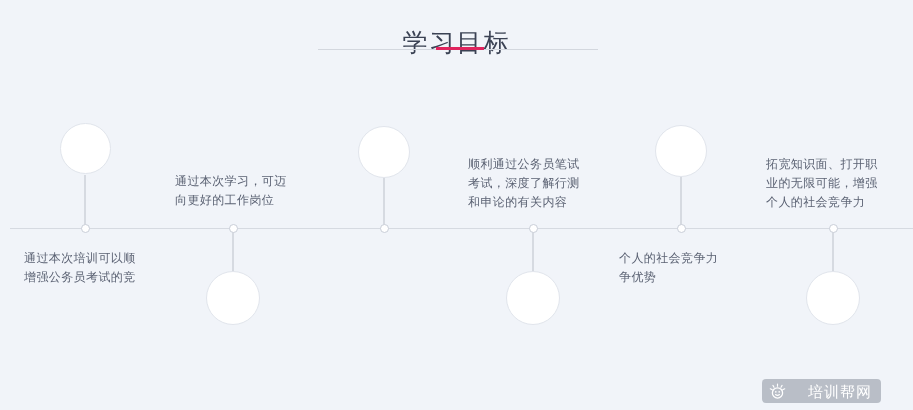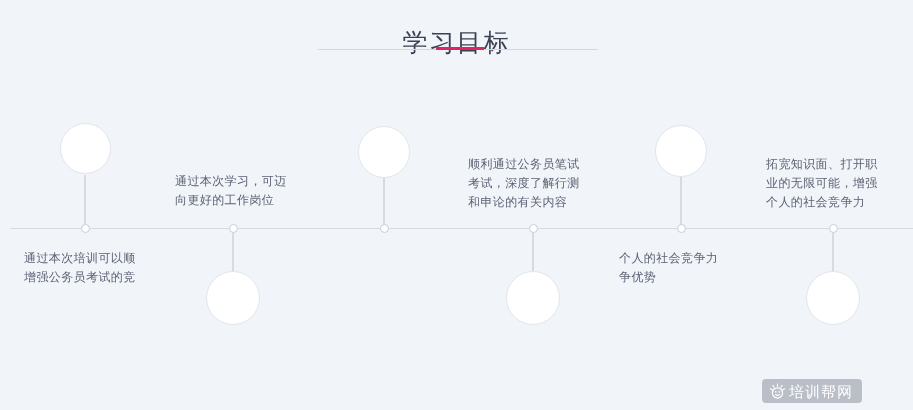--- a/index.html
+++ b/index.html
@@ -106,21 +106,21 @@
 
   
   .watermark {
     position: absolute;
     left: 762px;
     right: auto;
     top: 379px;
     height: 24px;
     display: flex;
     align-items: center;
-    gap: 3px;
+    gap: 22px;
     padding: 0 9px 0 7px;
     border-radius: 4px;
     background: #b9bec7;
   }
   .watermark-icon {
     display: block;
     width: 17px;
     height: 17px;
   }
   .watermark-text {

